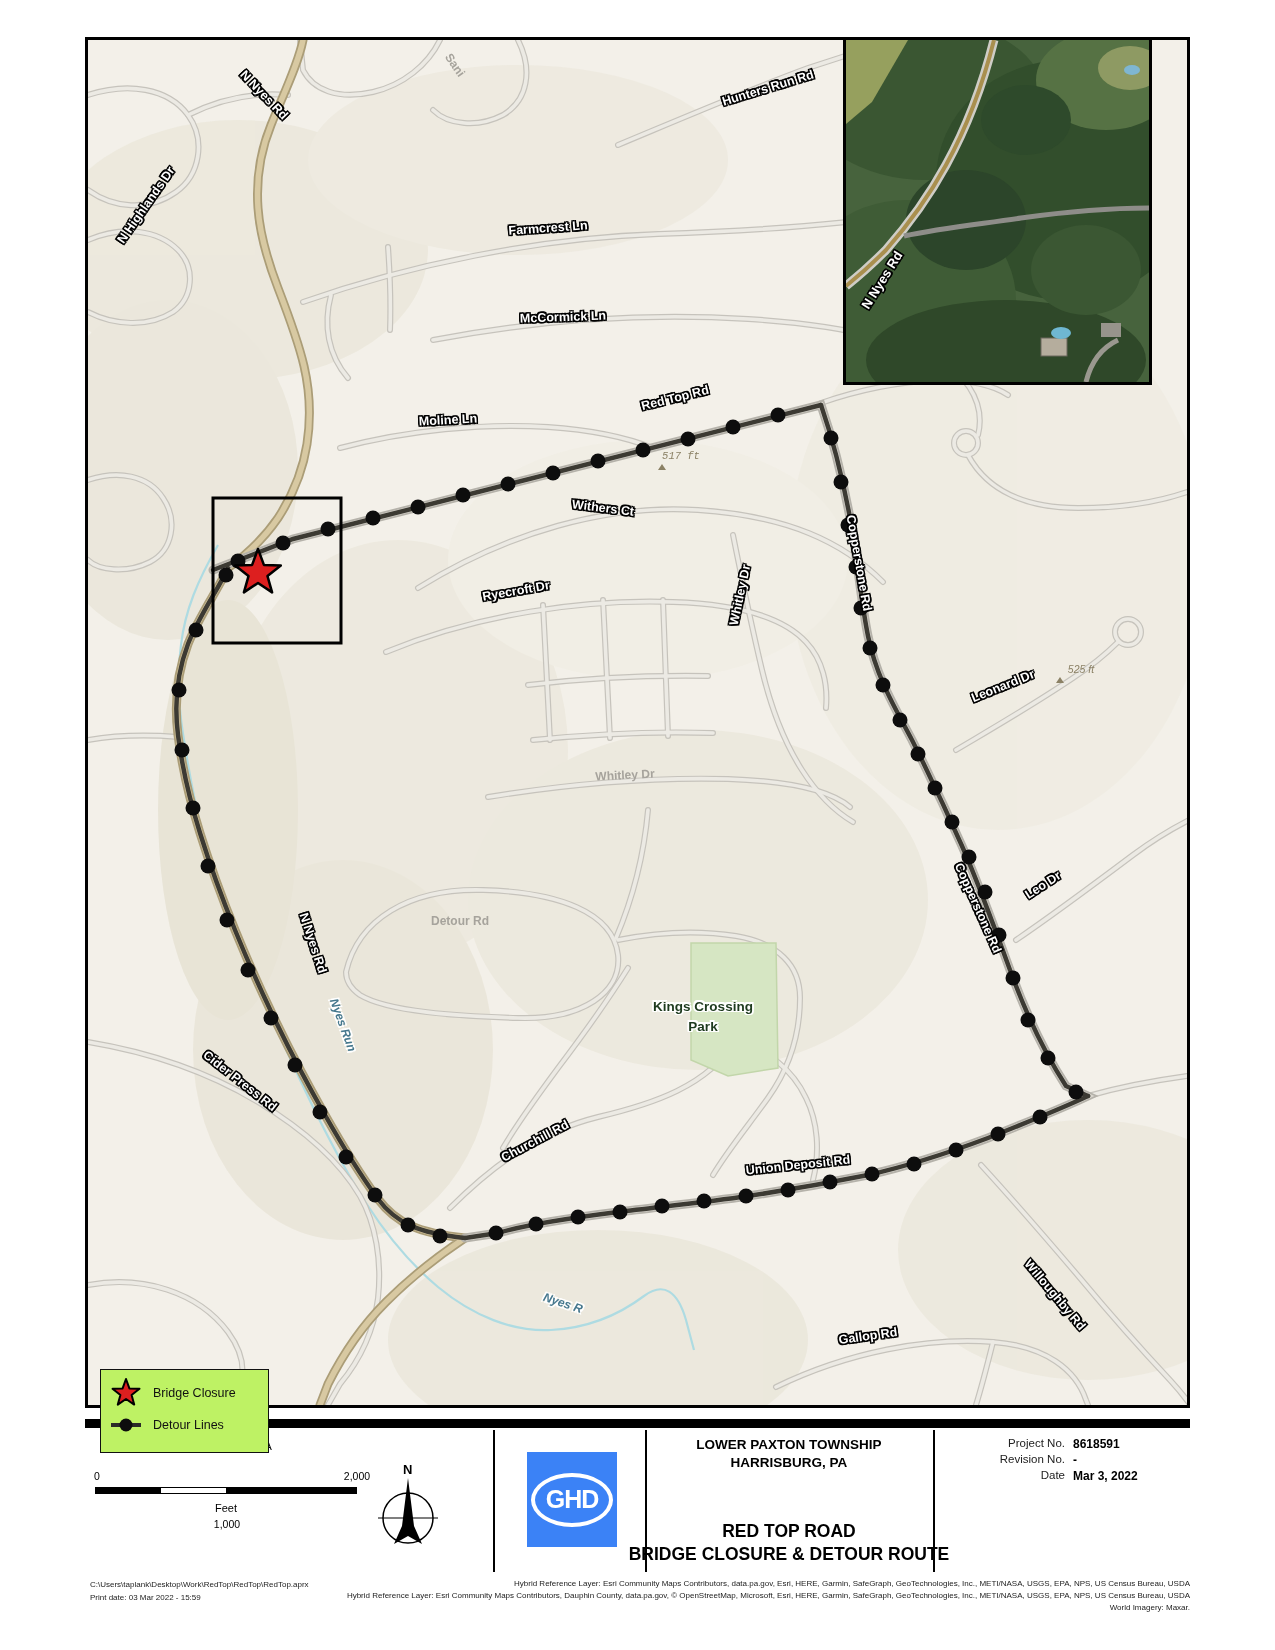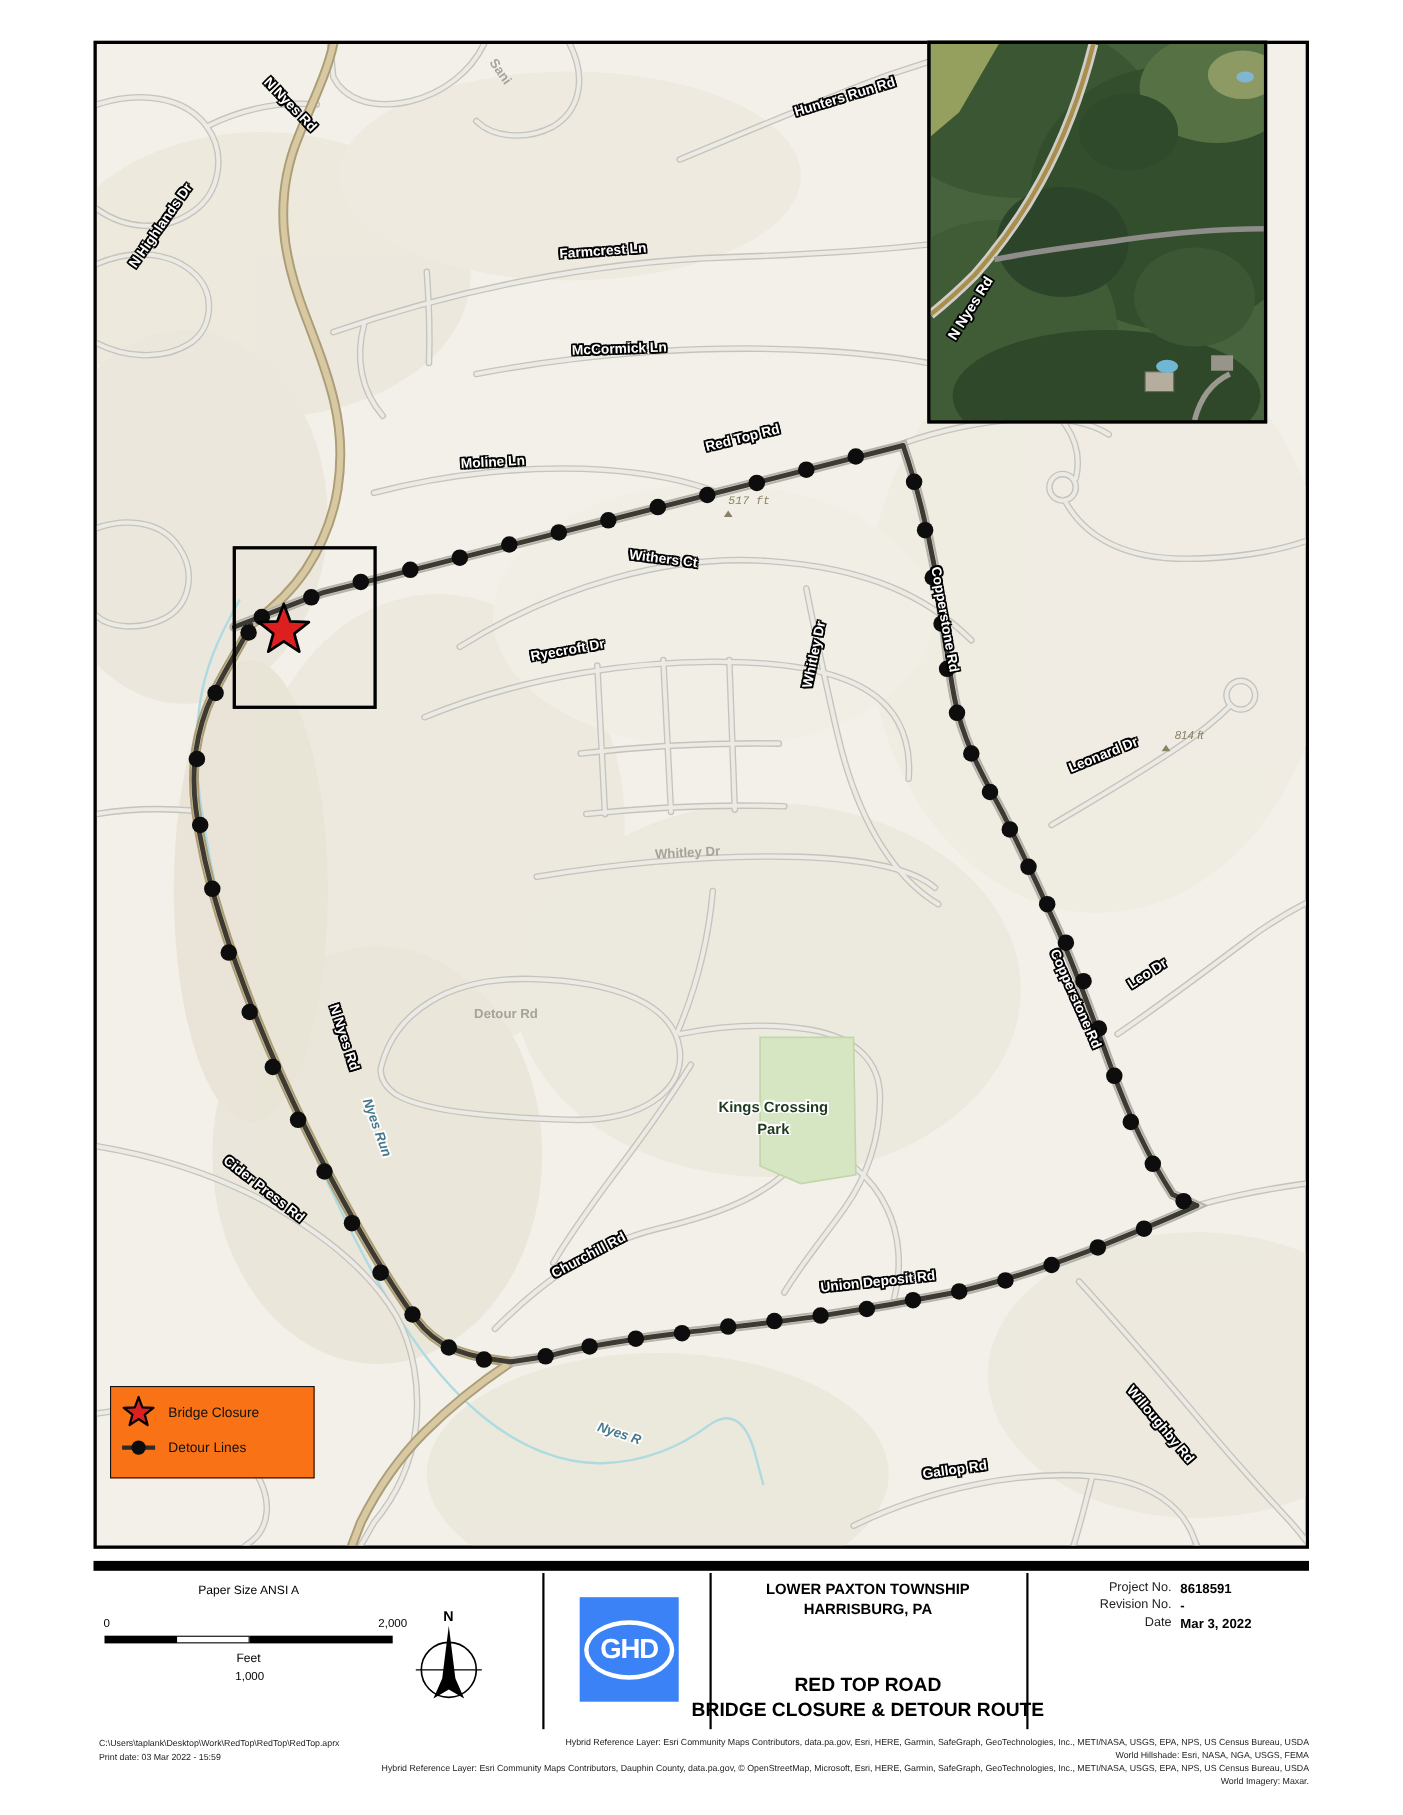--- a/index.html
+++ b/index.html
@@ -19,21 +19,21 @@
                 -1.5px 0 0 #fff,1.5px 0 0 #fff,0 -1.5px 0 #fff,0 1.5px 0 #fff;}
   .slabel{position:absolute;font-weight:bold;font-style:italic;font-size:12px;color:#46788e;white-space:nowrap;z-index:6;
     text-shadow:-1.5px -1.5px 0 #fff,1.5px -1.5px 0 #fff,-1.5px 1.5px 0 #fff,1.5px 1.5px 0 #fff;}
   .elabel{position:absolute;font-style:italic;font-size:10.5px;color:#8b8165;white-space:nowrap;z-index:5;}
   .etri{position:absolute;width:0;height:0;border-left:4px solid transparent;border-right:4px solid transparent;
         border-bottom:6px solid #8b8165;z-index:5;}
   
   #inset{position:absolute;left:843px;top:37px;width:309px;height:348px;border:3px solid #000;
          box-sizing:border-box;overflow:hidden;z-index:8;background:#47633d;}
   
-  #legend{position:absolute;left:100px;top:1260px;width:186px;height:84px;background:#f97316;
+  #legend{position:absolute;left:100px;top:1369px;width:169px;height:84px;background:#bef264;
           border:1.5px solid #111;box-sizing:border-box;z-index:9;}
   .leg-row{position:absolute;left:8px;display:flex;align-items:center;gap:10px;}
   .leg-text{font-size:12.5px;color:#111;}
   
   #bar{position:absolute;left:85px;top:1419px;width:1105px;height:9px;background:#000;z-index:3;}
   .vdiv{position:absolute;top:1430px;height:142px;width:2px;background:#000;z-index:3;}
   .tb-text{position:absolute;color:#000;}
   #scalebar{position:absolute;left:95px;top:1487px;height:7px;width:262px;z-index:3;}
   #scalebar .seg{position:absolute;top:0;height:7px;box-sizing:border-box;}
   .tick{position:absolute;top:1470px;font-size:10.5px;color:#000;transform:translateX(-50%);z-index:3;}
@@ -262,21 +262,21 @@
     <div class="rlabel" style="left:360px;top:380px;transform:translate(-50%,-50%) rotate(-3deg);">Moline Ln</div>
     <div class="rlabel" style="left:587px;top:358px;transform:translate(-50%,-50%) rotate(-14deg);">Red Top Rd</div>
     <div class="elabel" style="left:593px;top:416px;transform:translate(-50%,-50%);font-family:Liberation Mono, monospace;">517 ft</div>
     <div class="etri" style="left:570px;top:424px;"></div>
     <div class="rlabel" style="left:515px;top:468px;transform:translate(-50%,-50%) rotate(7deg);">Withers Ct</div>
     <div class="rlabel" style="left:428px;top:551px;transform:translate(-50%,-50%) rotate(-10deg);">Ryecroft Dr</div>
     <div class="rlabel" style="left:652px;top:555px;transform:translate(-50%,-50%) rotate(-78deg);">Whitley Dr</div>
     <div class="rlabel" style="left:771px;top:523px;transform:translate(-50%,-50%) rotate(80deg);">Copperstone Rd</div>
     <div class="rlabel" style="left:890px;top:868px;transform:translate(-50%,-50%) rotate(66deg);">Copperstone Rd</div>
     <div class="rlabel" style="left:915px;top:646px;transform:translate(-50%,-50%) rotate(-22deg);">Leonard Dr</div>
-    <div class="elabel" style="left:993px;top:629px;transform:translate(-50%,-50%);">814 ft</div>
+    <div class="elabel" style="left:993px;top:629px;transform:translate(-50%,-50%);">525 ft</div>
     <div class="etri" style="left:968px;top:637px;"></div>
     <div class="rlabel" style="left:955px;top:845px;transform:translate(-50%,-50%) rotate(-33deg);">Leo Dr</div>
     <div class="glabel" style="left:537px;top:735px;transform:translate(-50%,-50%) rotate(-3deg);">Whitley Dr</div>
     <div class="glabel" style="left:372px;top:881px;transform:translate(-50%,-50%);">Detour Rd</div>
     <div class="rlabel" style="left:225px;top:903px;transform:translate(-50%,-50%) rotate(72deg);">N Nyes Rd</div>
     <div class="slabel" style="left:255px;top:985px;transform:translate(-50%,-50%) rotate(70deg);">Nyes Run</div>
     <div class="rlabel" style="left:152px;top:1041px;transform:translate(-50%,-50%) rotate(38deg);">Cider Press Rd</div>
     <div class="rlabel" style="left:447px;top:1101px;transform:translate(-50%,-50%) rotate(-28deg);">Churchill Rd</div>
     <div class="plabel" style="left:615px;top:966px;transform:translate(-50%,-50%);">Kings Crossing</div>
     <div class="plabel" style="left:615px;top:986px;transform:translate(-50%,-50%);">Park</div>
@@ -375,18 +375,17 @@
     <span class="lab">Date</span>
     <span class="val">Mar 3, 2022</span>
   </div>
 
   <div id="fp-left">
     <div>C:\Users\taplank\Desktop\Work\RedTop\RedTop\RedTop.aprx</div>
     <div>Print date: 03 Mar 2022 - 15:59</div>
   </div>
   <div id="fp-right">
     <div>Hybrid Reference Layer: Esri Community Maps Contributors, data.pa.gov, Esri, HERE, Garmin, SafeGraph, GeoTechnologies, Inc., METI/NASA, USGS, EPA, NPS, US Census Bureau, USDA</div>
-    <div>World Hillshade: Esri, NASA, NGA, USGS, FEMA</div>
     <div>Hybrid Reference Layer: Esri Community Maps Contributors, Dauphin County, data.pa.gov, © OpenStreetMap, Microsoft, Esri, HERE, Garmin, SafeGraph, GeoTechnologies, Inc., METI/NASA, USGS, EPA, NPS, US Census Bureau, USDA</div>
     <div>World Imagery: Maxar.</div>
   </div>
 
 </div>
 
 </body></html>

